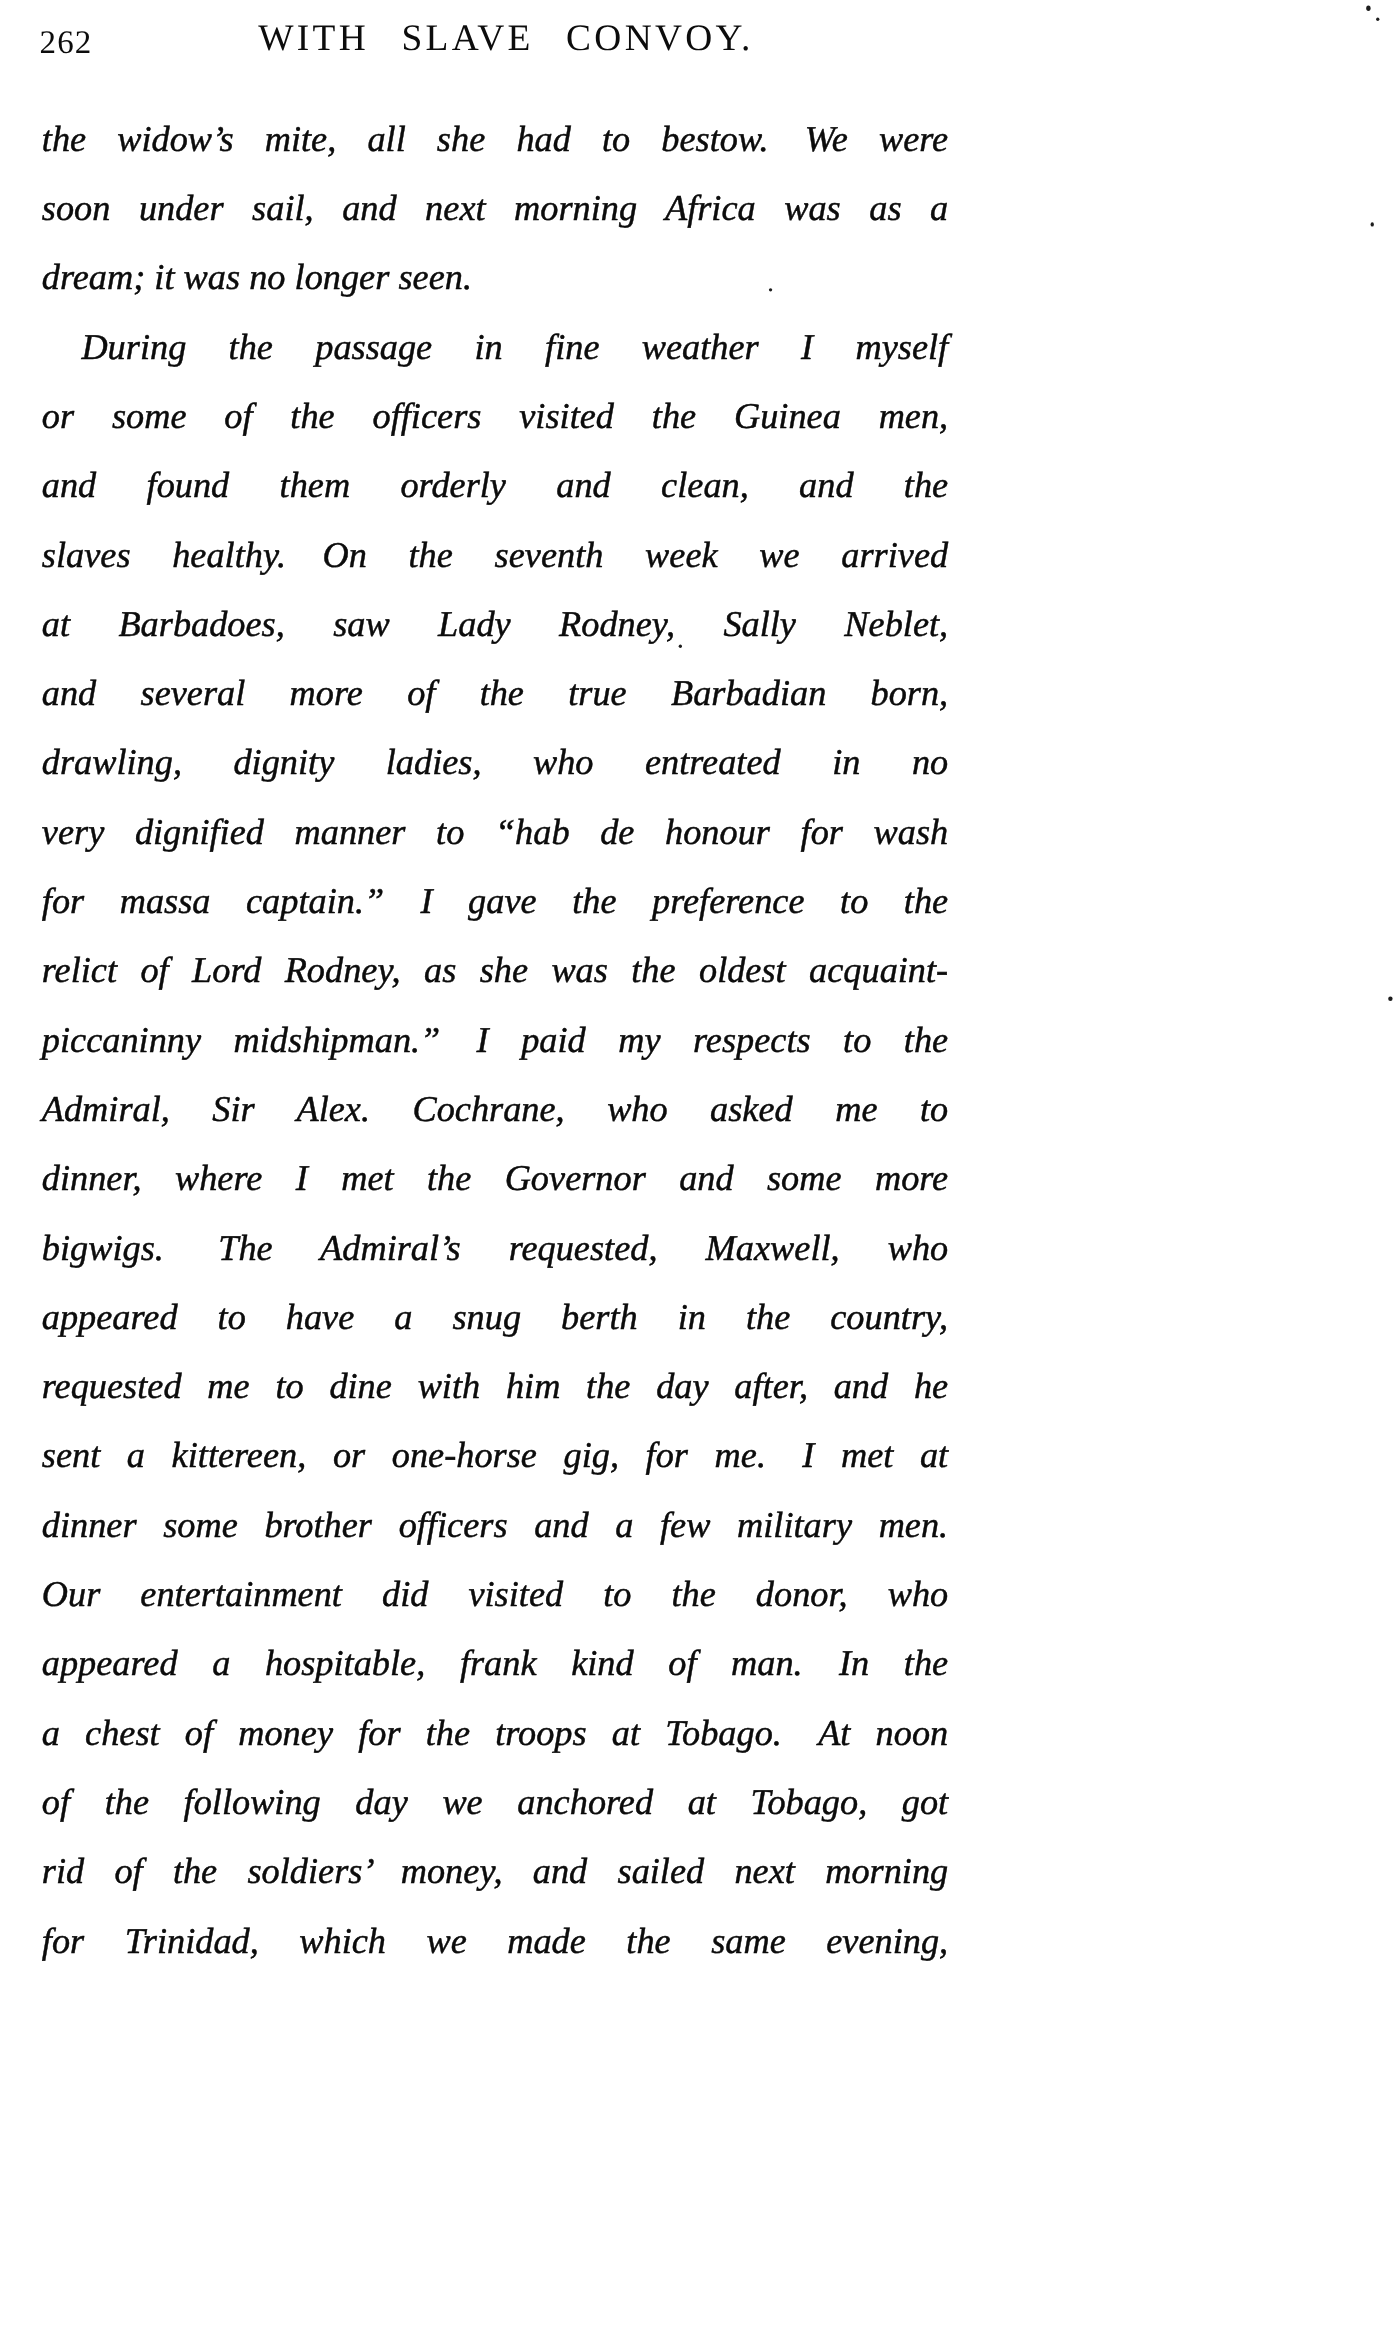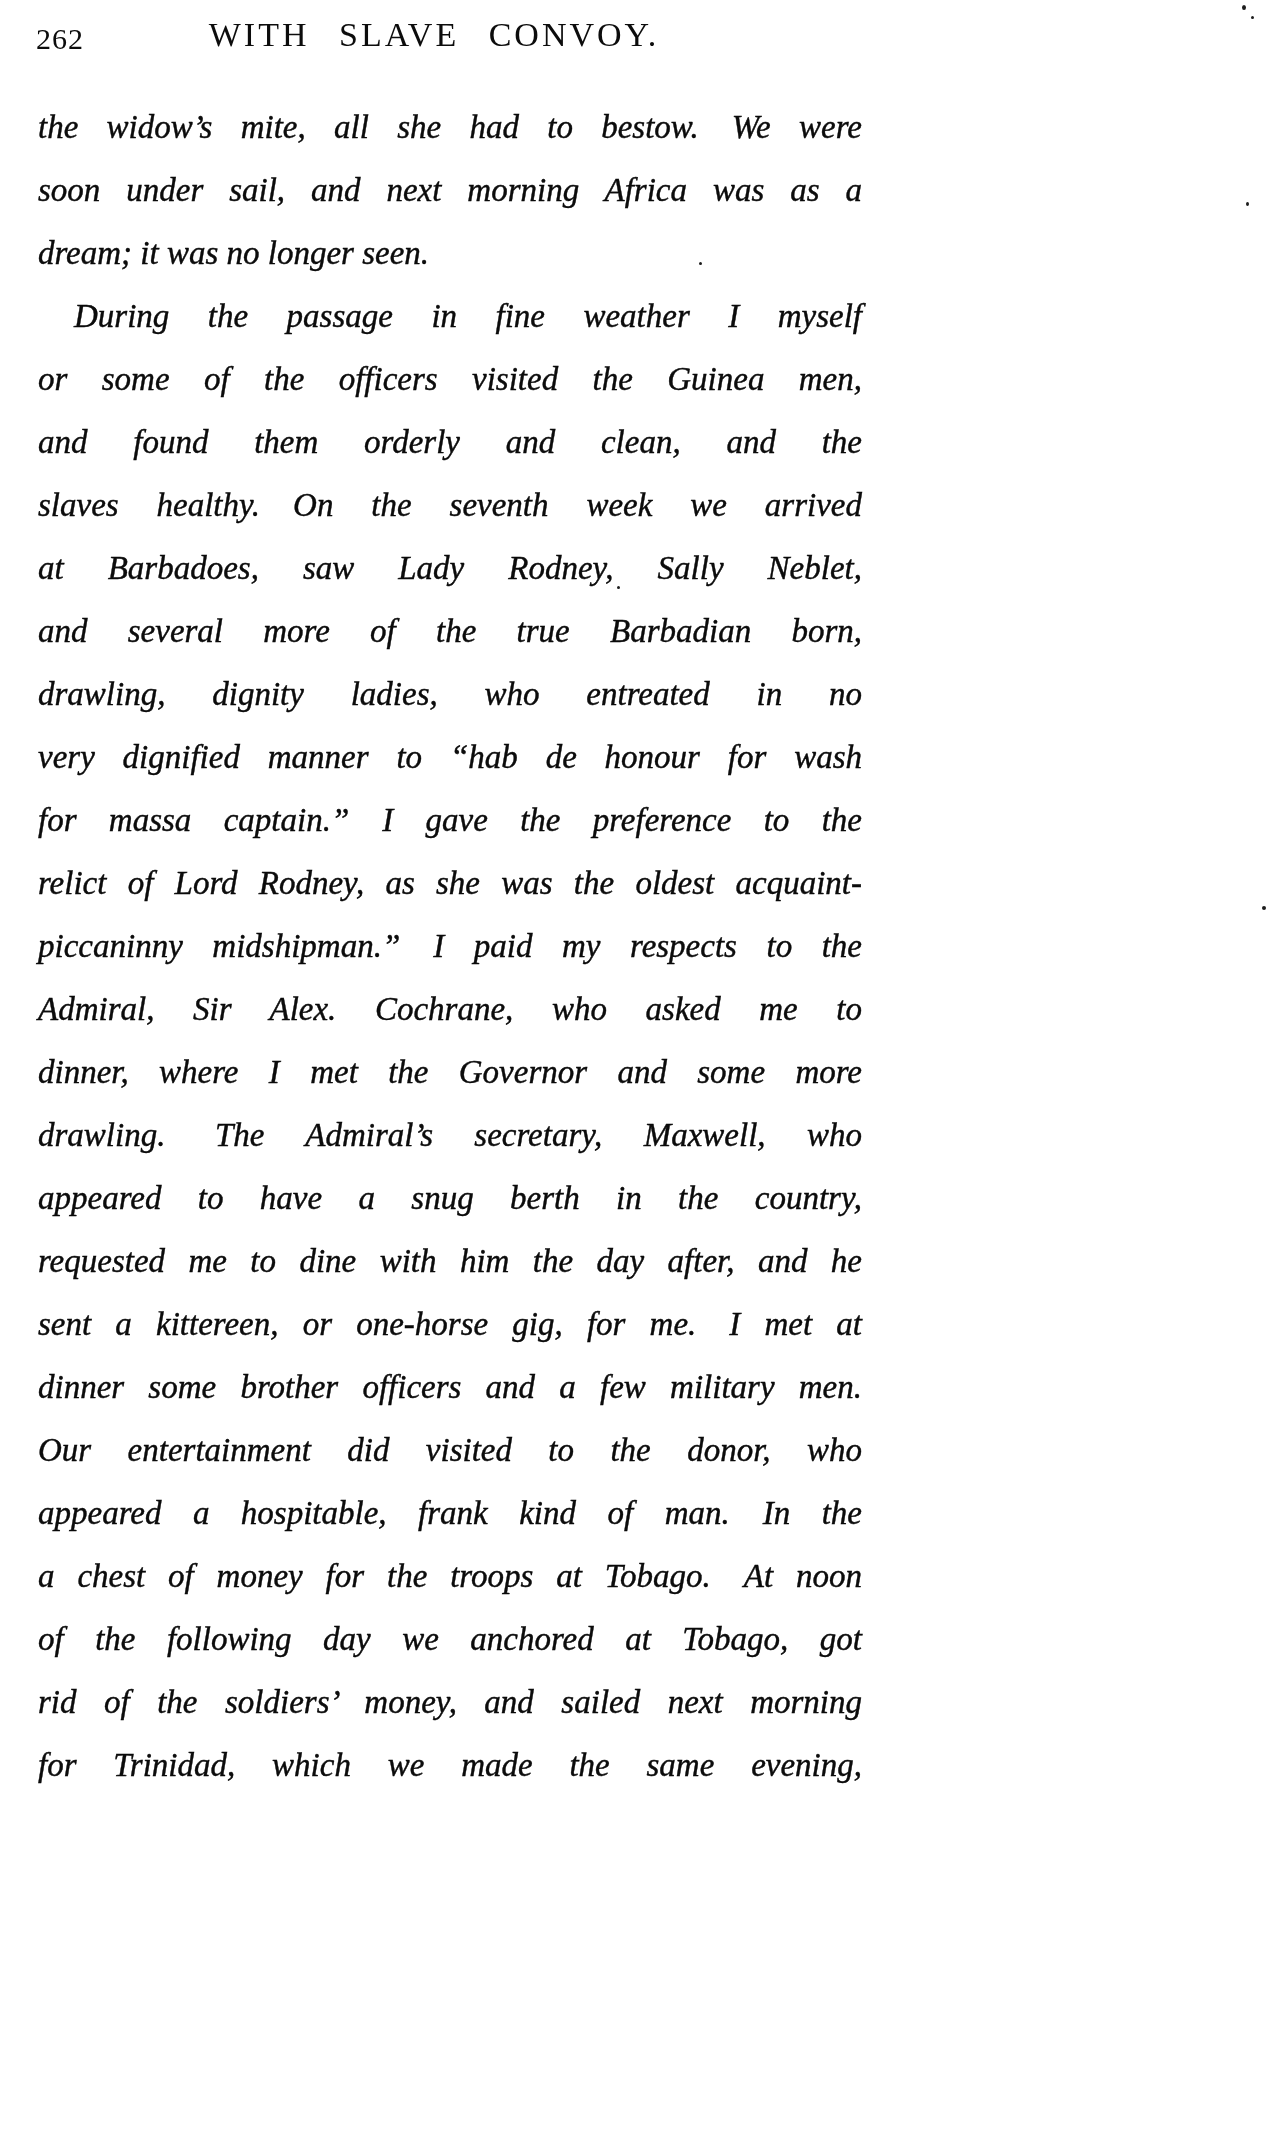--- a/index.html
+++ b/index.html
@@ -14,21 +14,21 @@
   }
   .page-number {
     position: absolute;
     left: 36px;
     top: 22px;
     font-size: 30px;
     letter-spacing: 1px;
   }
   .running-title {
     position: absolute;
-    left: 22px;
+    left: 48px;
     top: 16px;
     width: 824px;
     text-align: center;
     font-size: 34px;
     letter-spacing: 3px;
     word-spacing: 18px;
     white-space: nowrap;
   }
   .body-text {
     position: absolute;
@@ -80,21 +80,21 @@
     <div class="line">slaves healthy. On the seventh week we arrived</div>
     <div class="line">at Barbadoes, saw Lady Rodney, Sally Neblet,</div>
     <div class="line">and several more of the true Barbadian born,</div>
     <div class="line">drawling, dignity ladies, who entreated in no</div>
     <div class="line">very dignified manner to “hab de honour for wash</div>
     <div class="line">for massa captain.” I gave the preference to the</div>
     <div class="line">relict of Lord Rodney, as she was the oldest acquaint-</div>
     <div class="line">piccaninny midshipman.” I paid my respects to the</div>
     <div class="line">Admiral, Sir Alex. Cochrane, who asked me to</div>
     <div class="line">dinner, where I met the Governor and some more</div>
-    <div class="line">drawling.  The Admiral’s secretary, Maxwell, who</div>
+    <div class="line">bigwigs.  The Admiral’s requested, Maxwell, who</div>
     <div class="line">appeared to have a snug berth in the country,</div>
     <div class="line">requested me to dine with him the day after, and he</div>
     <div class="line">sent a kittereen, or one-horse gig, for me. I met at</div>
     <div class="line">dinner some brother officers and a few military men.</div>
     <div class="line">Our entertainment did visited to the donor, who</div>
     <div class="line">appeared a hospitable, frank kind of man. In the</div>
     <div class="line">a chest of money for the troops at Tobago. At noon</div>
     <div class="line">of the following day we anchored at Tobago, got</div>
     <div class="line">rid of the soldiers’ money, and sailed next morning</div>
     <div class="line">for Trinidad, which we made the same evening,</div>

